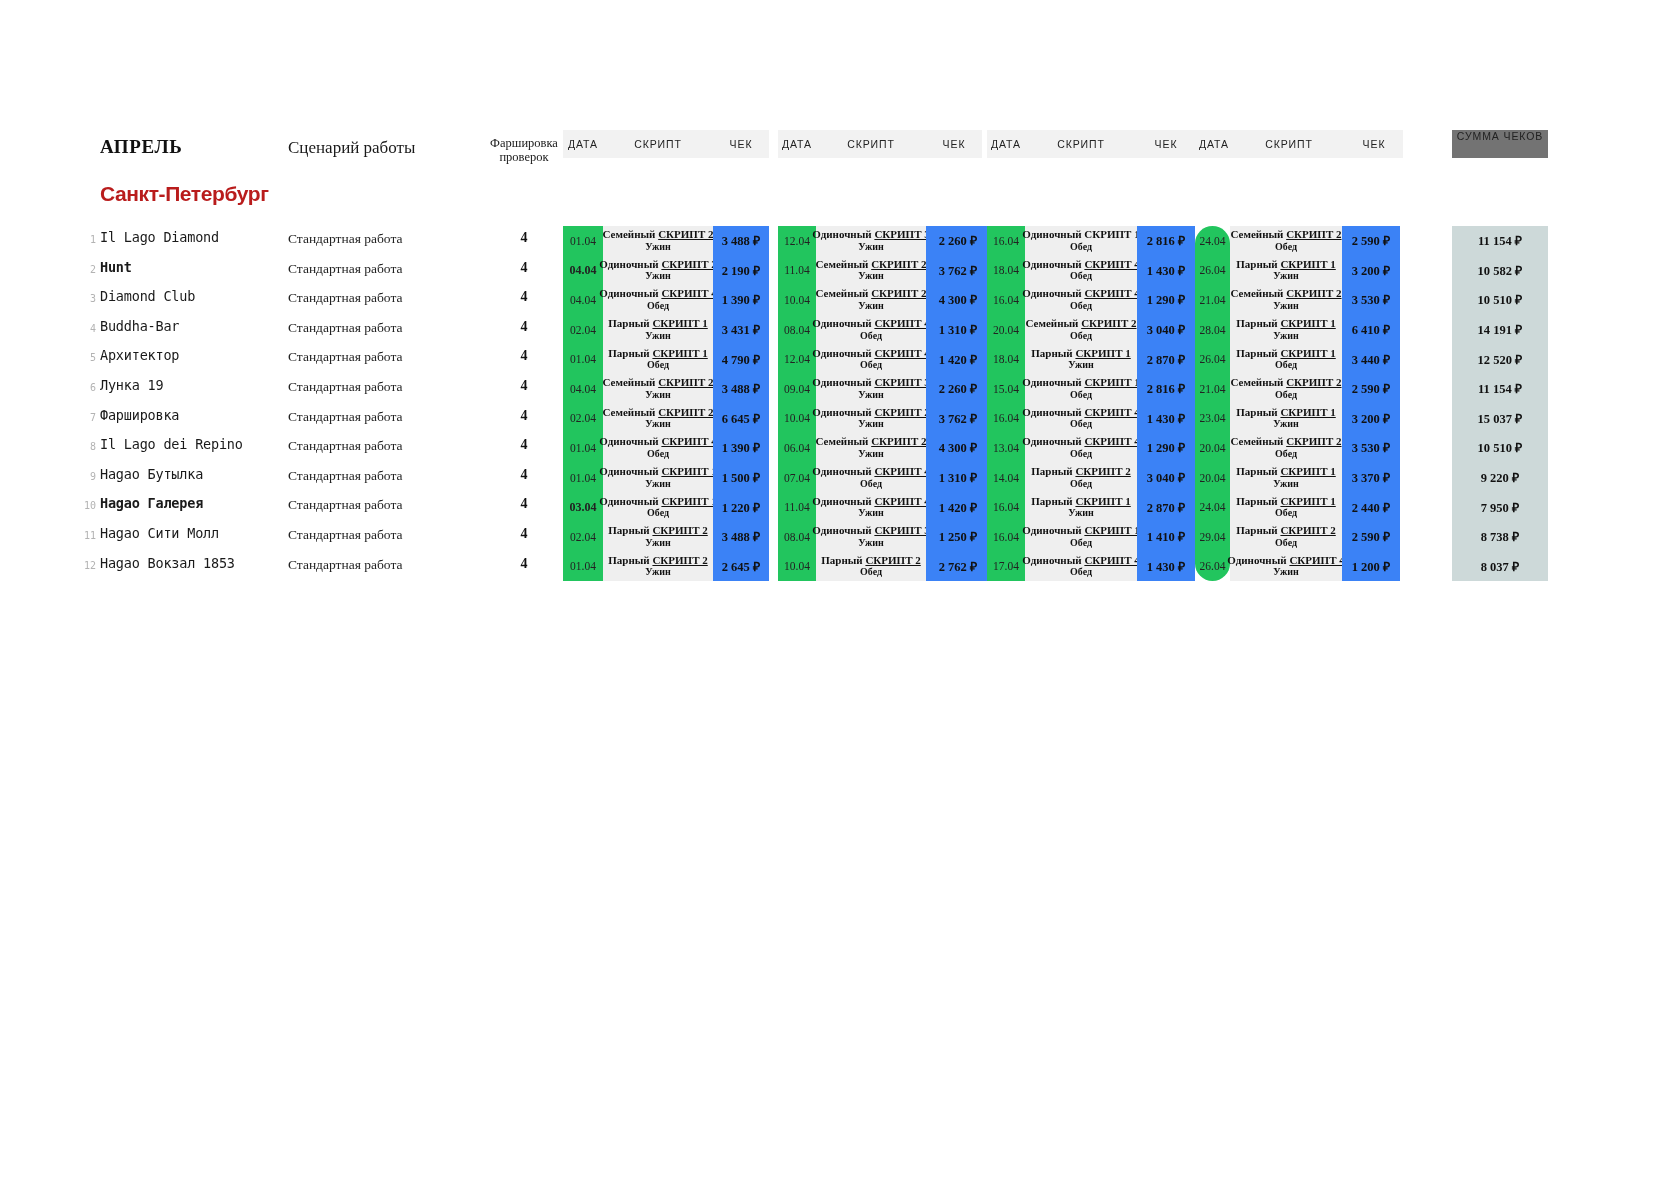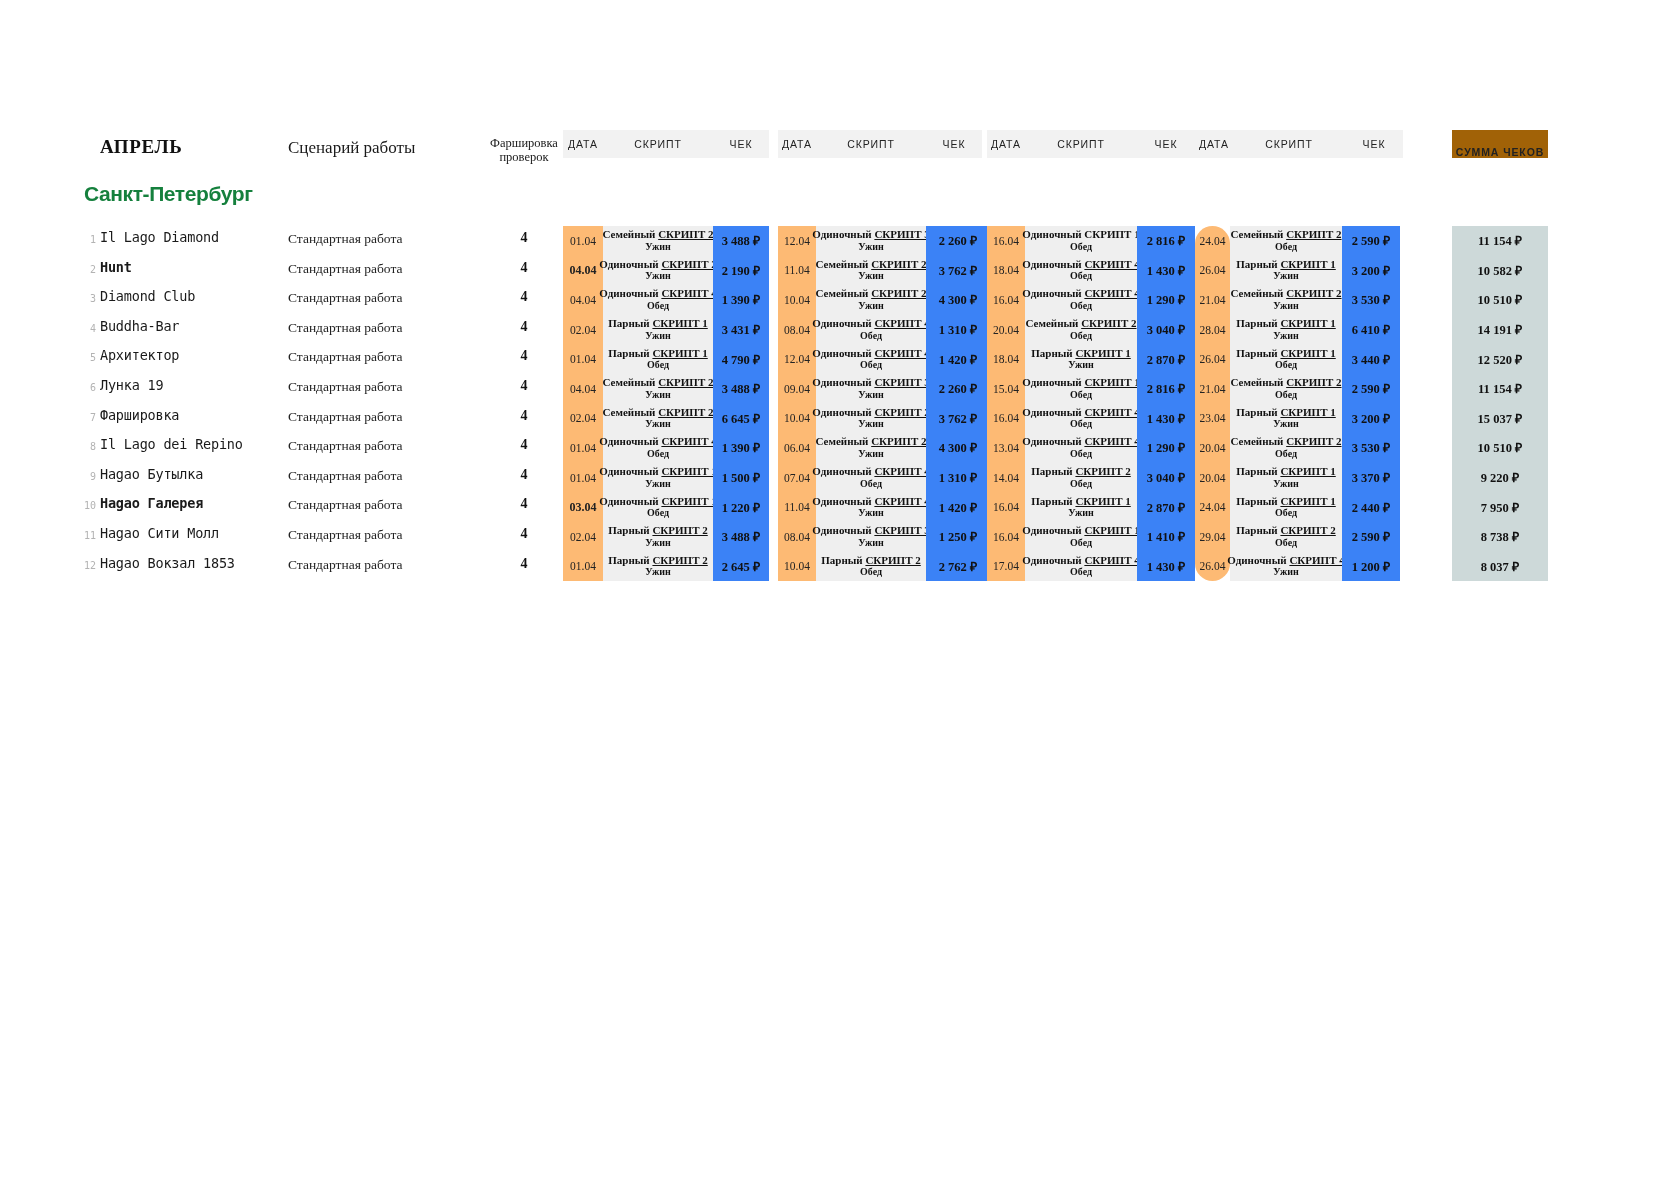--- a/index.html
+++ b/index.html
@@ -62,27 +62,27 @@
     width: 96px;
     text-align: center;
     font-family: "Liberation Serif", serif;
     font-size: 12.5px;
     line-height: 14px;
     color: #1a1a1a;
   }
 
   .city-title {
     position: absolute;
-    left: 4px;
+    left: 20px;
     top: 52px;
     font-family: "Liberation Sans", sans-serif;
     font-size: 21px;
     font-weight: 600;
     letter-spacing: -0.4px;
-    color: #15803d;
+    color: #b91c1c;
   }
 
   .rows {
     position: absolute;
     left: 0;
     top: 96px;
     width: 480px;
   }
   .lrow {
     position: relative;
@@ -149,21 +149,21 @@
     color: #222;
     text-align: center;
   }
   .block-body {
     position: absolute;
     top: 96px;
     left: 0;
     display: flex;
   }
   .col-date {
-    background: #fdba74;
+    background: #22c55e;
   }
   .col-script {
     background: #efefef;
   }
   .col-check {
     background: #3b82f6;
   }
   .cellrow {
     height: 29.6px;
     display: flex;
@@ -205,25 +205,24 @@
     white-space: nowrap;
   }
 
   
   .totals {
     position: absolute;
     top: 130px;
   }
   .totals-head {
     height: 28px;
-    background: #a16207;
+    background: #737373;
     display: flex;
-    align-items: flex-end;
+    align-items: flex-start;
     justify-content: center;
-    font-weight: bold;
   }
   .totals-head span {
     font-family: "Liberation Sans", sans-serif;
     font-size: 10.5px;
     letter-spacing: 0.9px;
     color: #222;
   }
   .totals-body {
     position: absolute;
     top: 96px;

